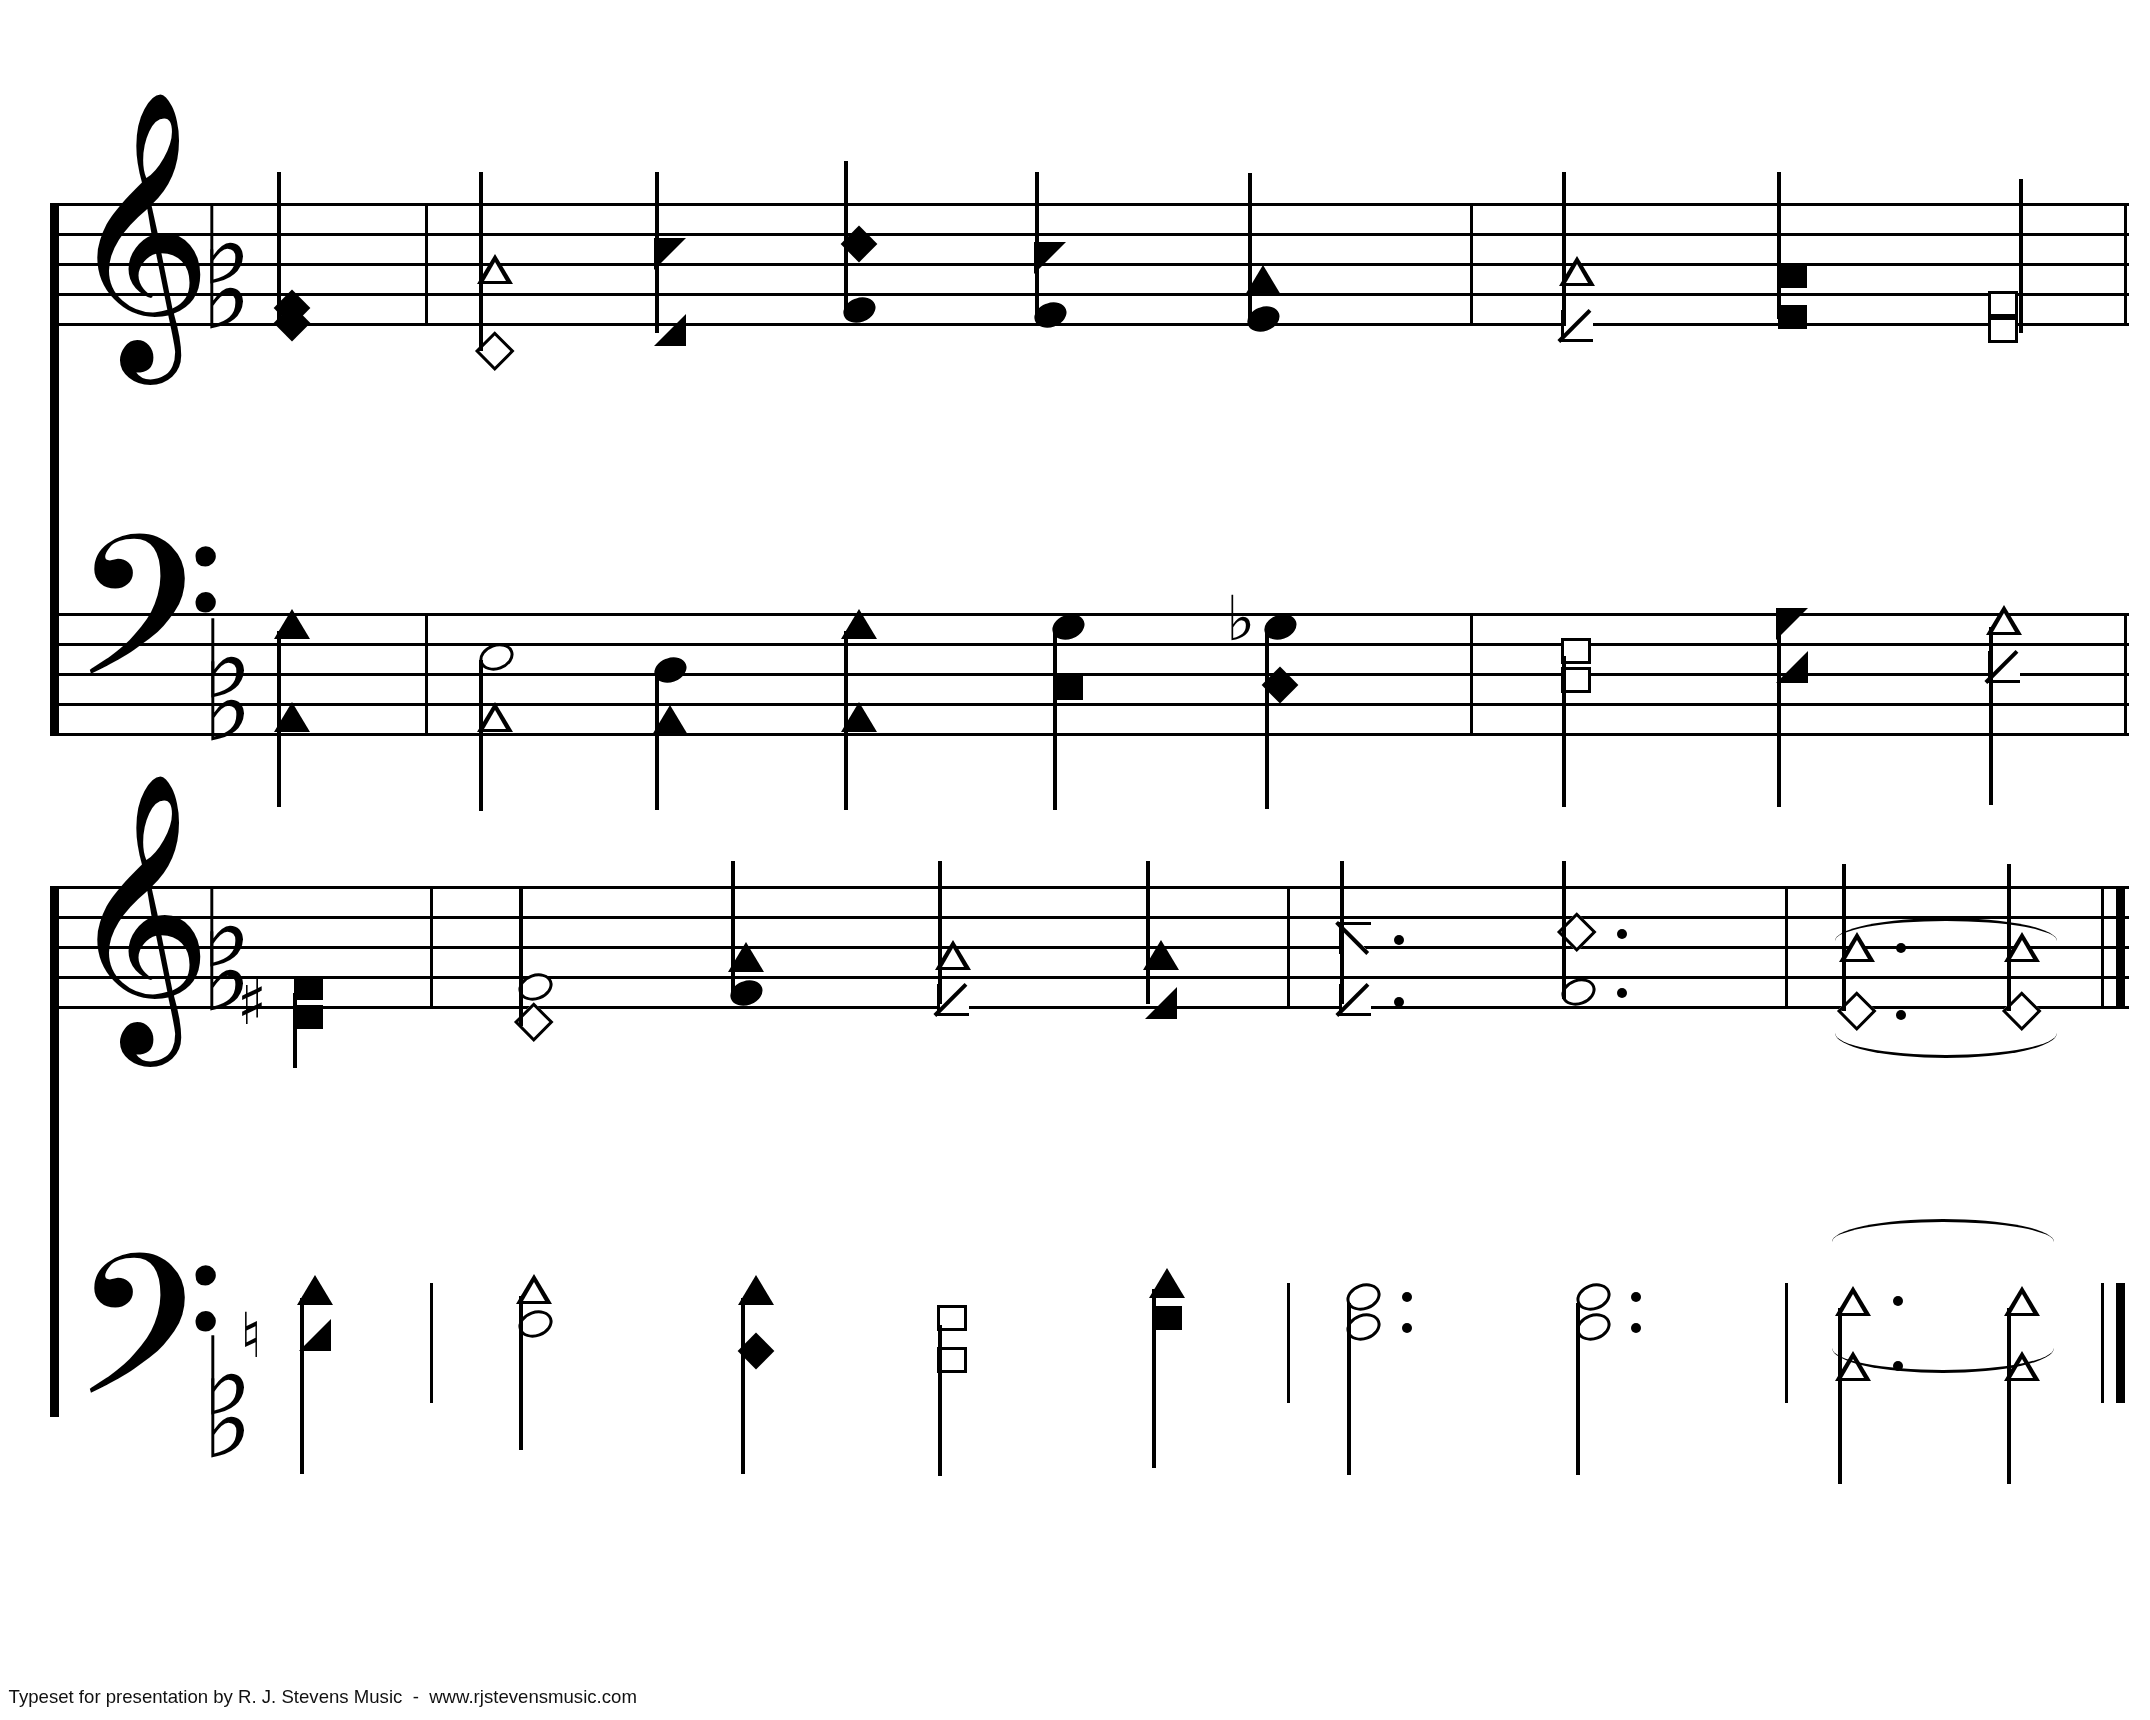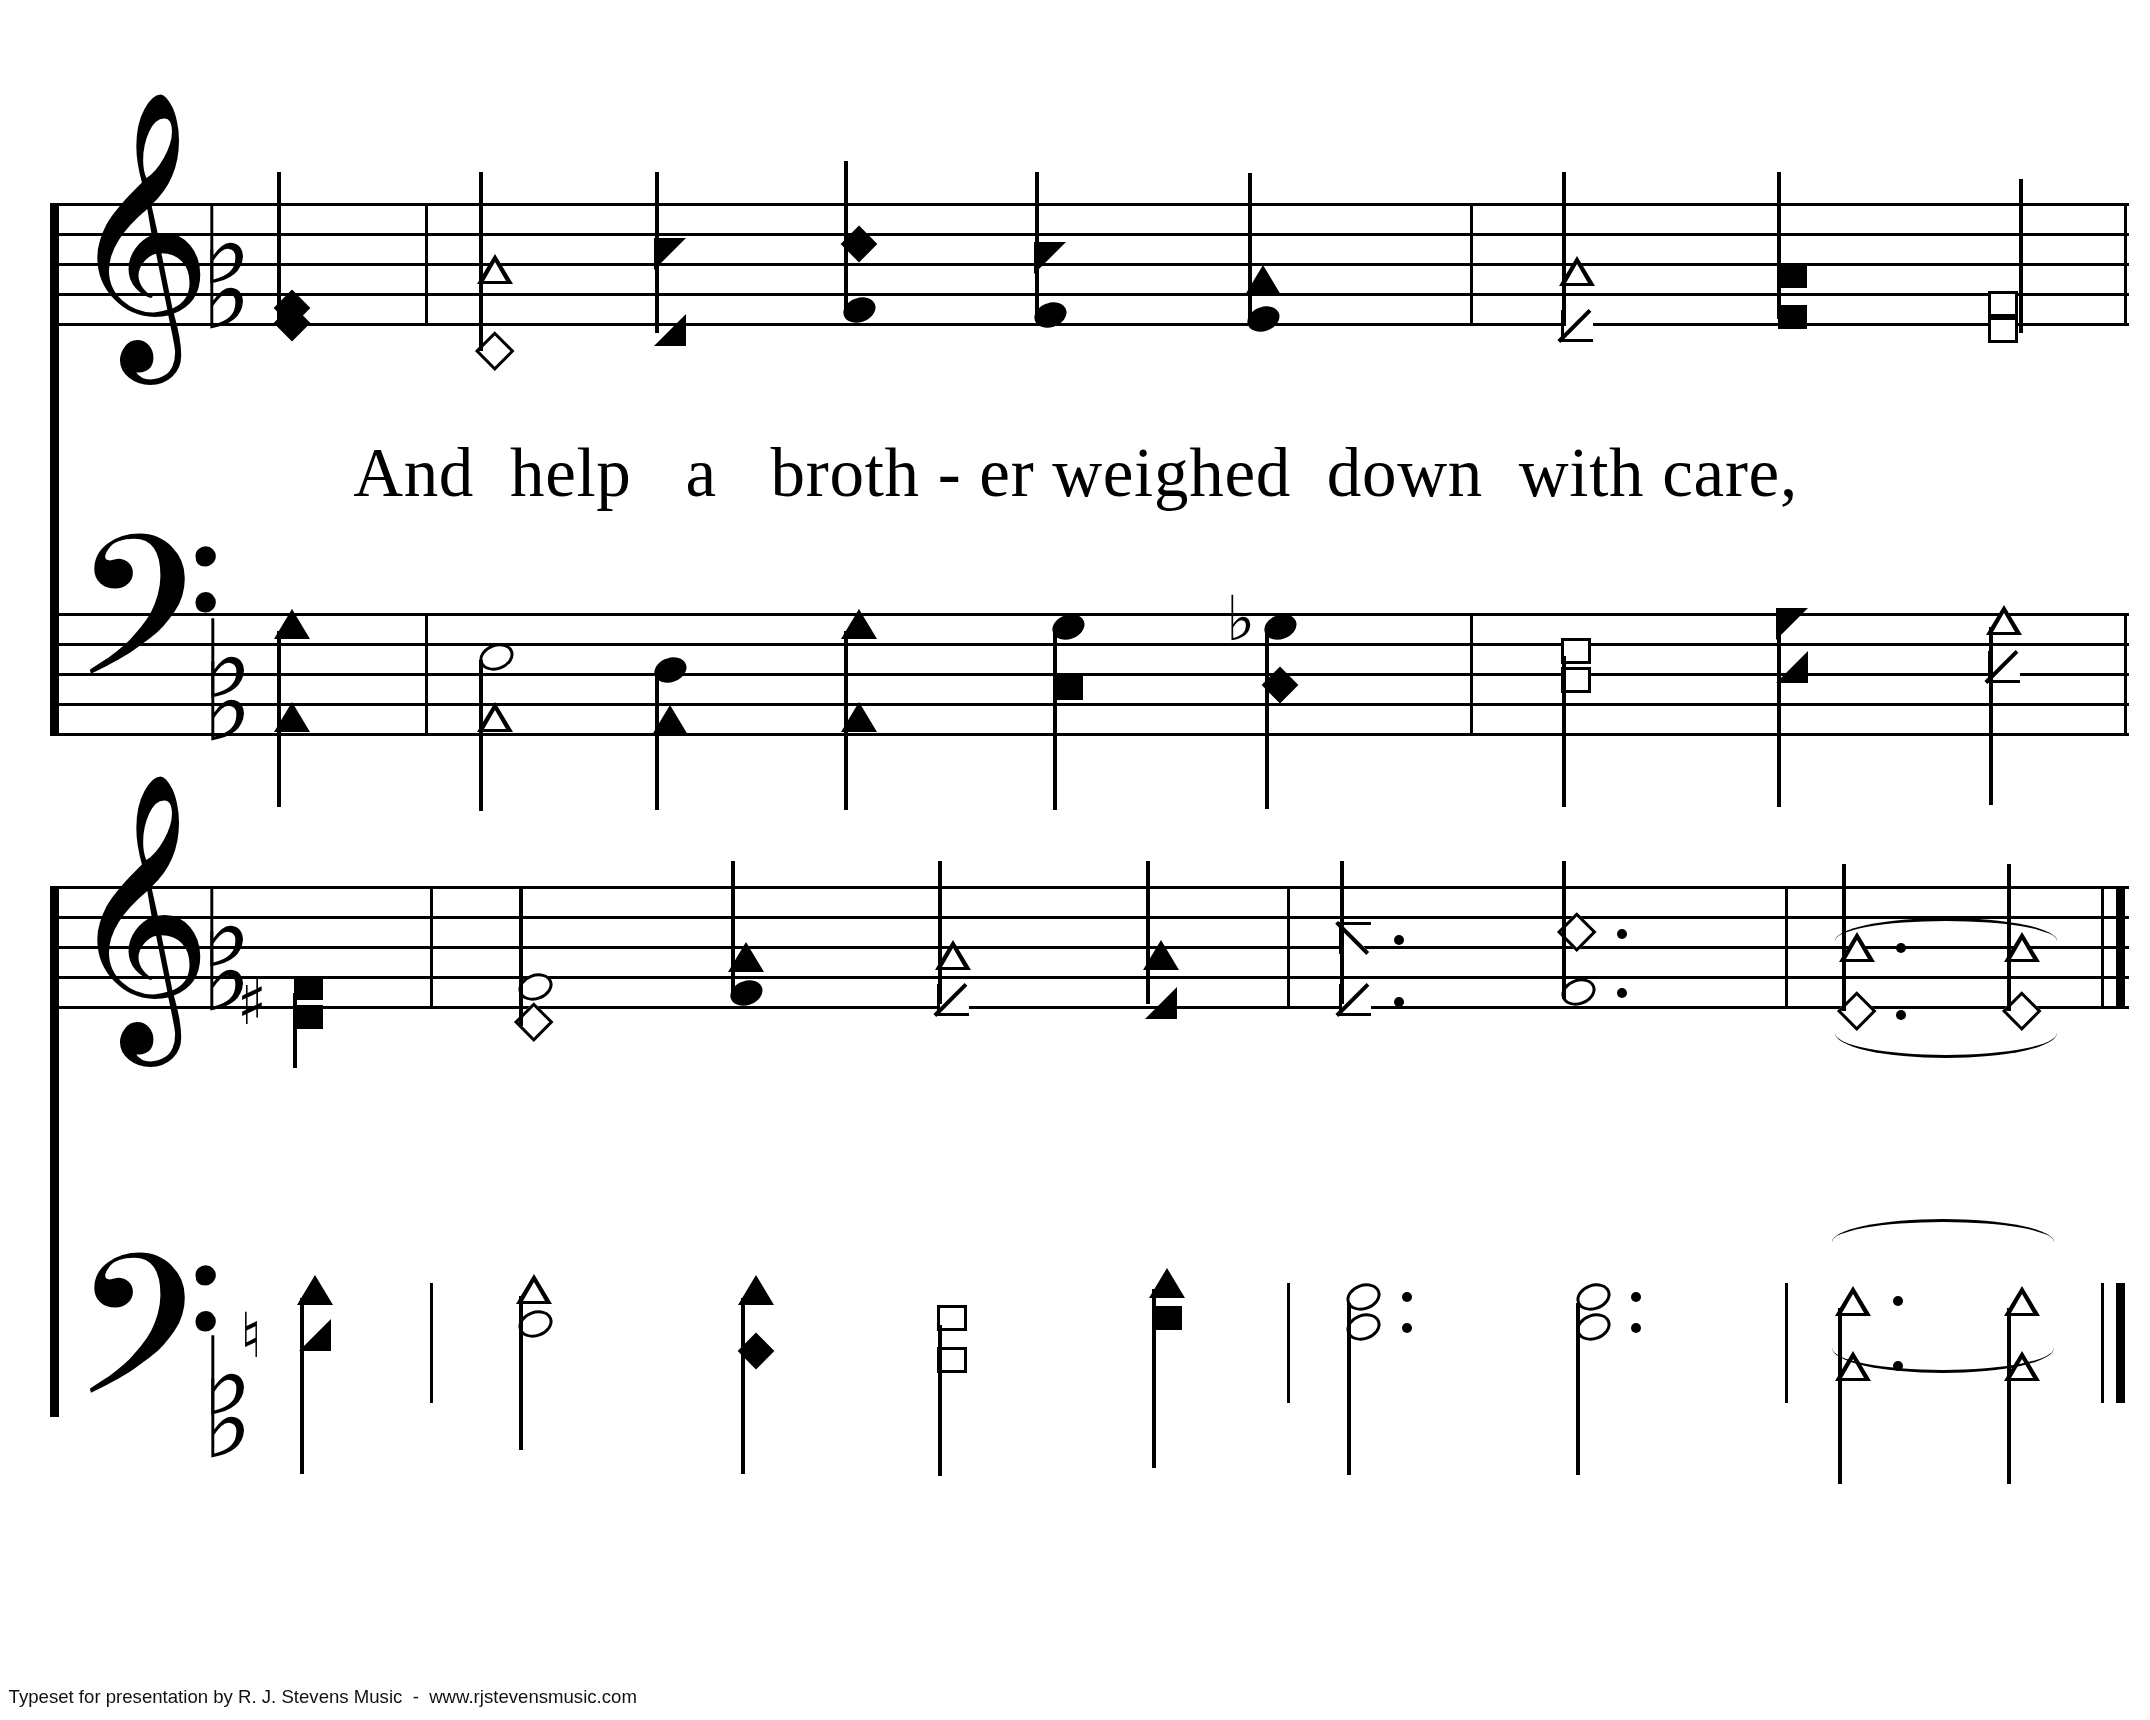--- a/index.html
+++ b/index.html
@@ -332,21 +332,20 @@
     <div class="stem" style="left:1777px; top:172px; height:147px;"></div>
 
     <div class="nh" style="left:2004px; top:305px;">
         <i class="sh-sq-open"></i>
       </div>
     <div class="nh" style="left:2004px; top:331px;">
         <i class="sh-sq-open"></i>
       </div>
     <div class="stem" style="left:2019px; top:179px; height:154px;"></div>
 
-    <div class="lyric-line" style="top:434px;">And  help   a   broth - er weighed  down  with care,</div>
 
     <div class="staff" style="top:613px;">
       <div class="line" style="top:0px;"></div>
       <div class="line" style="top:30px;"></div>
       <div class="line" style="top:60px;"></div>
       <div class="line" style="top:90px;"></div>
       <div class="line" style="top:120px;"></div>
     </div>
     <div class="clef bass" style="left:72px; top:513px;">𝄢</div>
     <div class="keysig" style="left:202px; top:606px;">♭</div>

